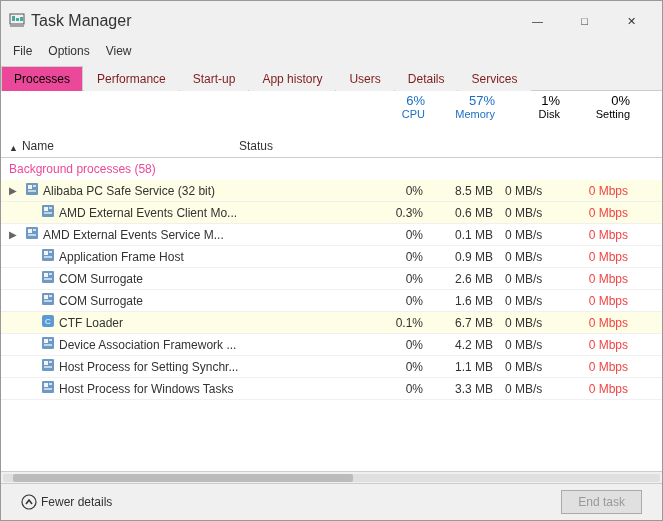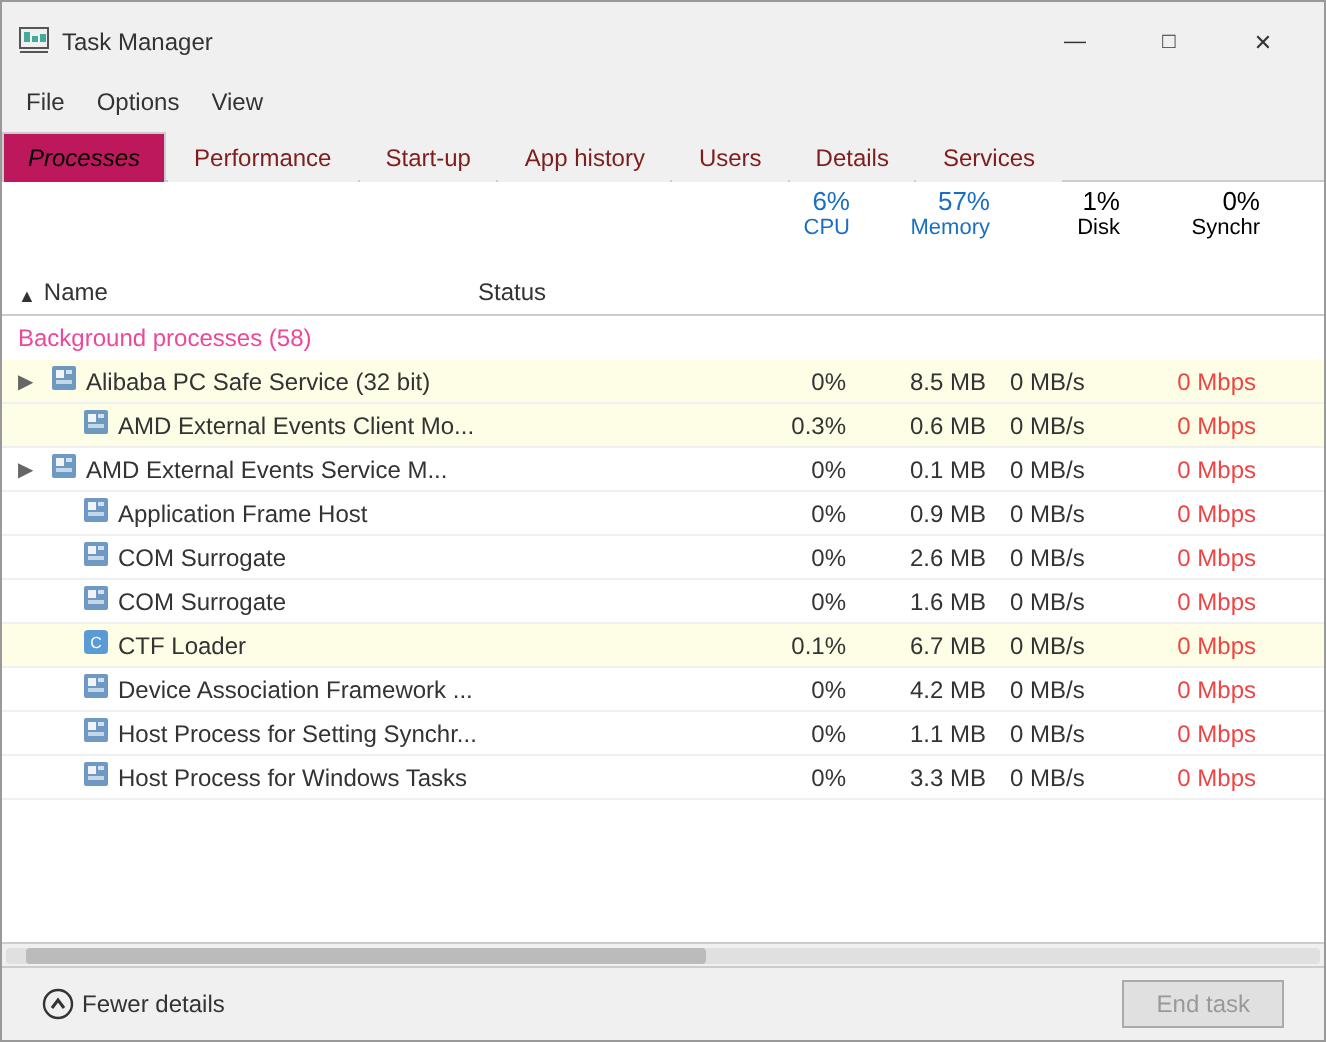--- a/index.html
+++ b/index.html
@@ -24,21 +24,21 @@
       padding: 6px 8px 4px 8px;
       display: flex;
       align-items: center;
       justify-content: space-between;
       border-bottom: none;
     }
     .title-left {
       display: flex;
       align-items: center;
       gap: 6px;
-      font-size: 12px;
+      font-size: 16px;
       color: #333;
     }
     .title-icon {
       width: 16px;
       height: 16px;
     }
     .title-controls {
       display: flex;
       gap: 2px;
     }
@@ -77,25 +77,24 @@
       font-size: 12px;
       color: #7f1d1d;
       border: 1px solid transparent;
       border-bottom: none;
       margin-right: 1px;
       background: #f0f0f0;
       position: relative;
       top: 1px;
     }
     .tab.active {
-      background: #be185d;
+      background: #ec4899;
       border-color: #ccc;
       border-bottom-color: white;
       color: #000;
-      font-style: italic;
     }
     .content {
       flex: 1;
       background: white;
       display: flex;
       flex-direction: column;
       overflow: hidden;
     }
     .header-row {
       display: flex;
@@ -316,21 +315,21 @@
       <div class="header-stat" style="color:#1a6fc4;">
         <div class="pct pct-blue">57%</div>
         <div class="label-small">Memory</div>
       </div>
       <div class="header-stat-disk">
         <div class="pct">1%</div>
         <div class="label-small">Disk</div>
       </div>
       <div class="header-stat-net">
         <div class="pct">0%</div>
-        <div class="label-small">Synchr</div>
+        <div class="label-small">Setting</div>
       </div>
     </div>
 
     <div class="right-scroll-container">
       <div class="table-body">
 
         <div class="group-header">
           <span>Background processes (58)</span>
         </div>
 

